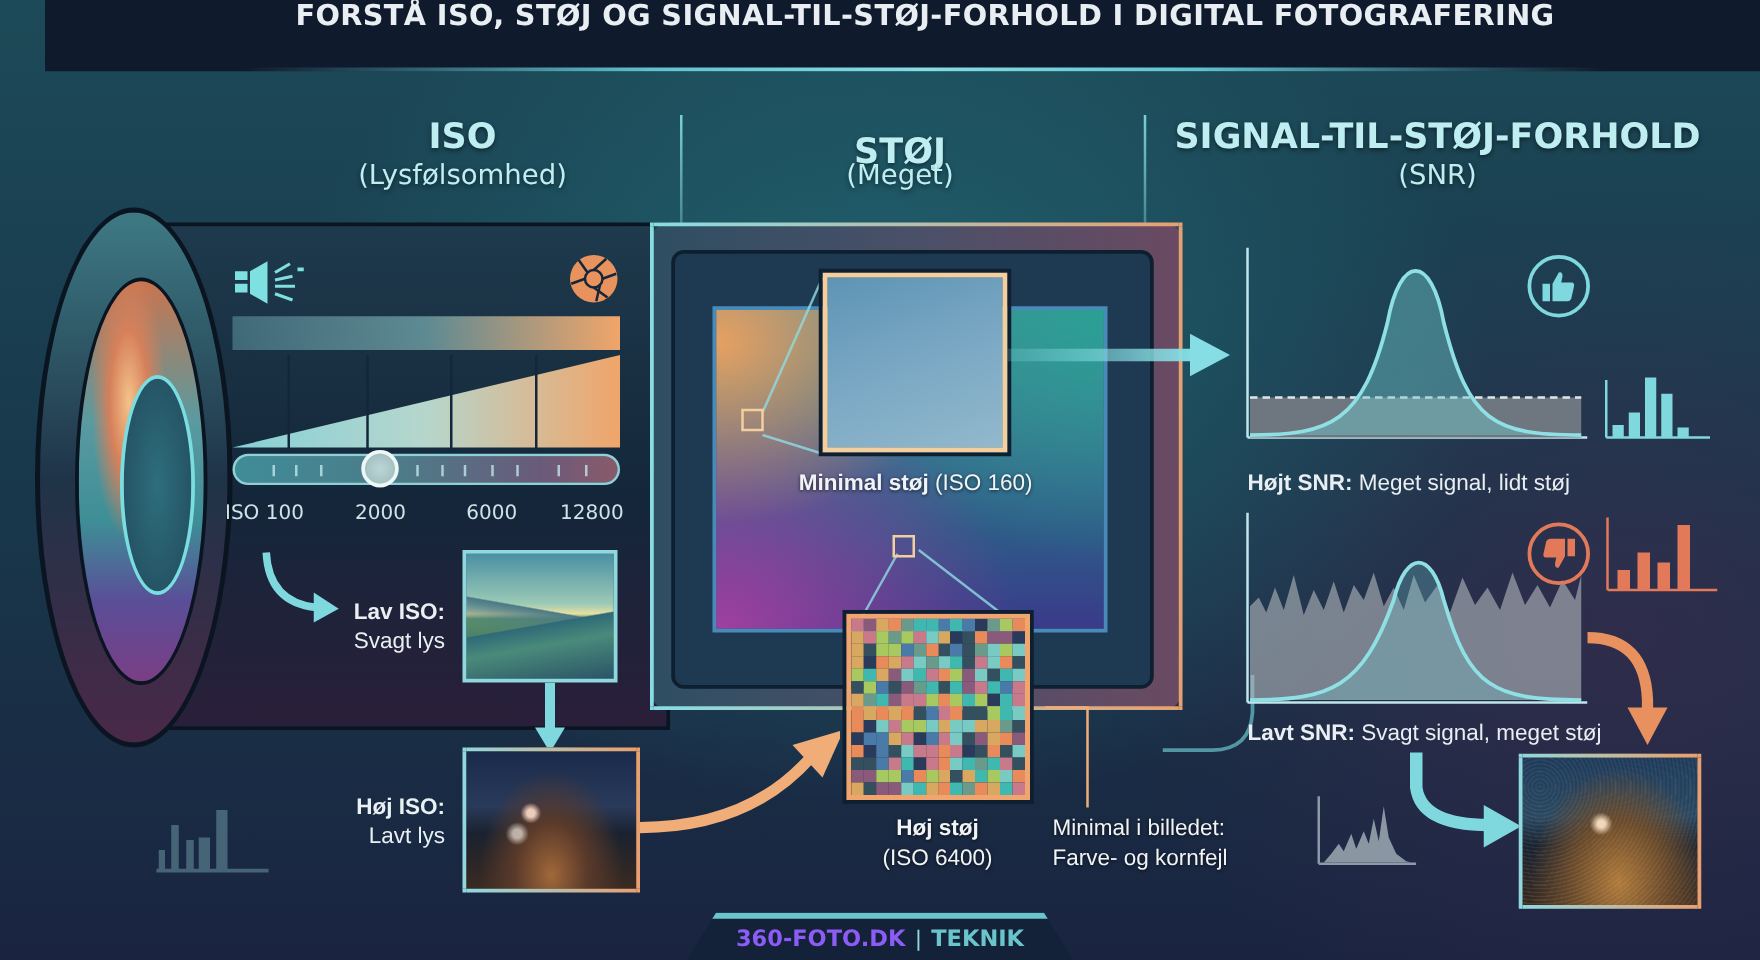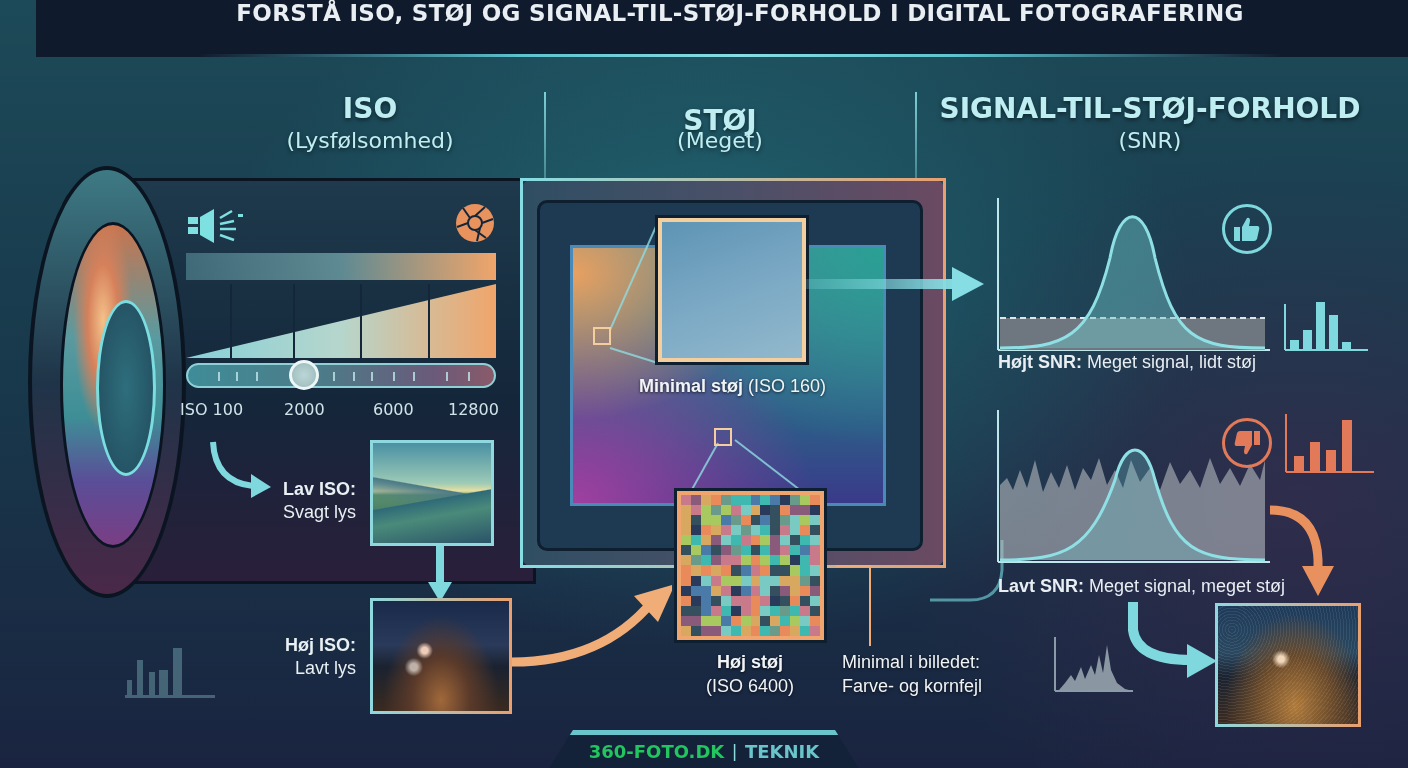--- a/index.html
+++ b/index.html
@@ -154,21 +154,21 @@
   }
   .footer-tab {
     position:absolute; left:548px; top:730px; width:312px; height:38px;
     background:#132238; border-top:2px solid #6ac4cc;
     clip-path:polygon(8% 0,92% 0,100% 100%,0 100%);
     display:flex; align-items:center; justify-content:center; gap:8px;
   }
   .footer-tab::before {
     content:""; position:absolute; inset:0; border-top:3px solid #6ac4cc;
   }
-  .footer-brand { font-family:"DejaVu Sans", sans-serif; font-weight:bold; font-size:18px; color:#22c55e; }
+  .footer-brand { font-family:"DejaVu Sans", sans-serif; font-weight:bold; font-size:18px; color:#8b5cf6; }
   .footer-sep { font-size:18px; color:#8fd8de; }
   .footer-section { font-family:"DejaVu Sans", sans-serif; font-weight:bold; font-size:18px; color:#6ac4cc; }
 </style>
 </head>
 <body>
 
 <div class="header">
   <span class="header-title">FORSTÅ ISO, STØJ OG SIGNAL-TIL-STØJ-FORHOLD I DIGITAL FOTOGRAFERING</span>
 </div>
 
@@ -543,21 +543,21 @@
   <line x1="2" y1="8" x2="2" y2="54" stroke="#7ed8de" stroke-width="2"></line>
   <line x1="2" y1="54" x2="85" y2="54" stroke="#7ed8de" stroke-width="2"></line>
   <g fill="#7ed8de">
       <rect x="7" y="44" width="9" height="10"></rect>
       <rect x="20" y="34" width="9" height="20"></rect>
       <rect x="33" y="6" width="9" height="48"></rect>
       <rect x="46" y="19" width="9" height="35"></rect>
       <rect x="59" y="46" width="9" height="8"></rect>
     </g>
 </svg>
-<div class="snr-caption" style="left:998px;top:352px;">
+<div class="snr-caption" style="left:998px;top:376px;">
   <b>Højt SNR:</b>
   <span>Meget signal, lidt støj</span>
 </div>
 
 <svg class="snr-chart" style="left:995px;top:410px" width="275" height="155" viewBox="0 0 275 155">
   <line x1="3" y1="0" x2="3" y2="152" stroke="#bfe6ea" stroke-width="2"></line>
   <line x1="3" y1="152" x2="275" y2="152" stroke="#bfe6ea" stroke-width="2"></line>
   <path d="M5 150 L5 75 L12 68 L18 80 L25 60 L32 78 L40 50 L48 82 L56 62 L64 78 L72 55 L80 80 L88 58 L96 70 L104 48 L112 75 L120 60 L128 78 L136 50 L145 72 L155 58 L165 80 L175 52 L185 74 L195 60 L205 78 L215 48 L225 74 L235 58 L245 76 L255 54 L265 70 L270 50 L270 150 Z" fill="rgba(180,185,190,0.6)"></path>
   <path d="M5 150 C70 150 95 140 120 70 C130 30 150 30 160 70 C180 140 200 150 270 150" stroke="#8fe0e4" stroke-width="3" fill="rgba(110,200,205,0.3)"></path>
 </svg>
@@ -572,21 +572,21 @@
   <line x1="2" y1="60" x2="90" y2="60" stroke="#e27a5a" stroke-width="2"></line>
   <g fill="#e27a5a">
       <rect x="10" y="44" width="10" height="16"></rect>
       <rect x="26" y="30" width="10" height="30"></rect>
       <rect x="42" y="38" width="10" height="22"></rect>
       <rect x="58" y="8" width="10" height="52"></rect>
     </g>
 </svg>
 <div class="snr-caption" style="left:998px;top:576px;">
   <b>Lavt SNR:</b>
-  <span>Meget signal, meget støj</span>
+  <span>Svagt signal, meget støj</span>
 </div>
 
 <svg class="abs" style="left:1268px;top:500px" width="70" height="100" viewBox="0 0 70 100">
   <path d="M2 10 Q48 10 50 60 V70" stroke="#e8905e" stroke-width="9" fill="none"></path>
   <polygon points="34,66 66,66 50,96" fill="#e8905e"></polygon>
 </svg>
 
 <svg class="abs" style="left:1125px;top:600px" width="95" height="80" viewBox="0 0 95 80">
   <path d="M8 2 V30 Q12 60 66 60" stroke="#7ed8de" stroke-width="10" fill="none"></path>
   <polygon points="62,44 92,61 62,78" fill="#7ed8de"></polygon>

